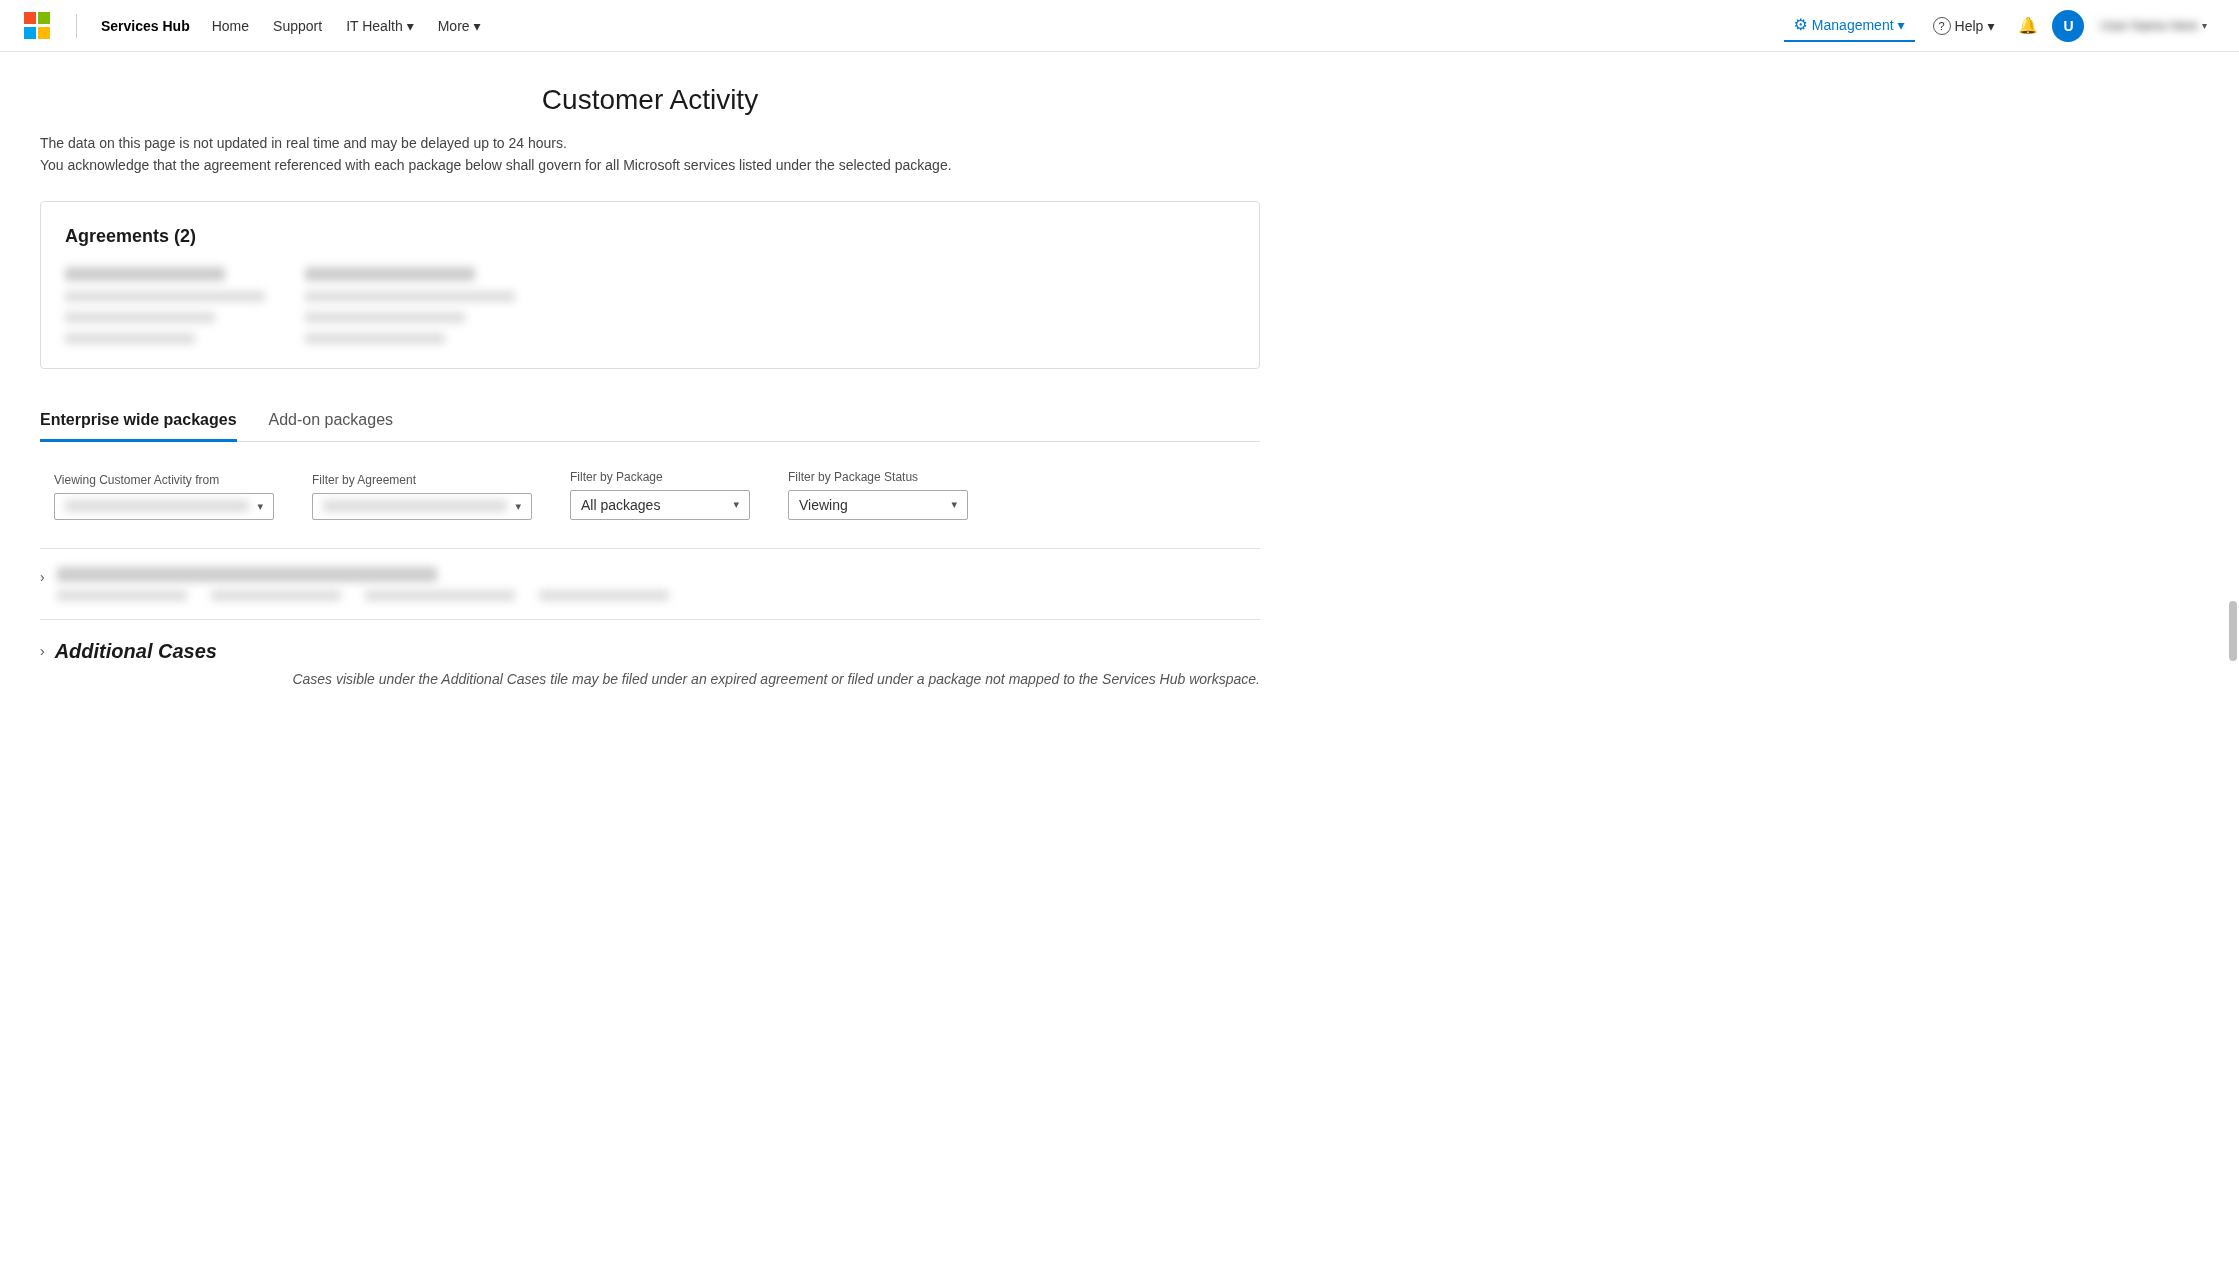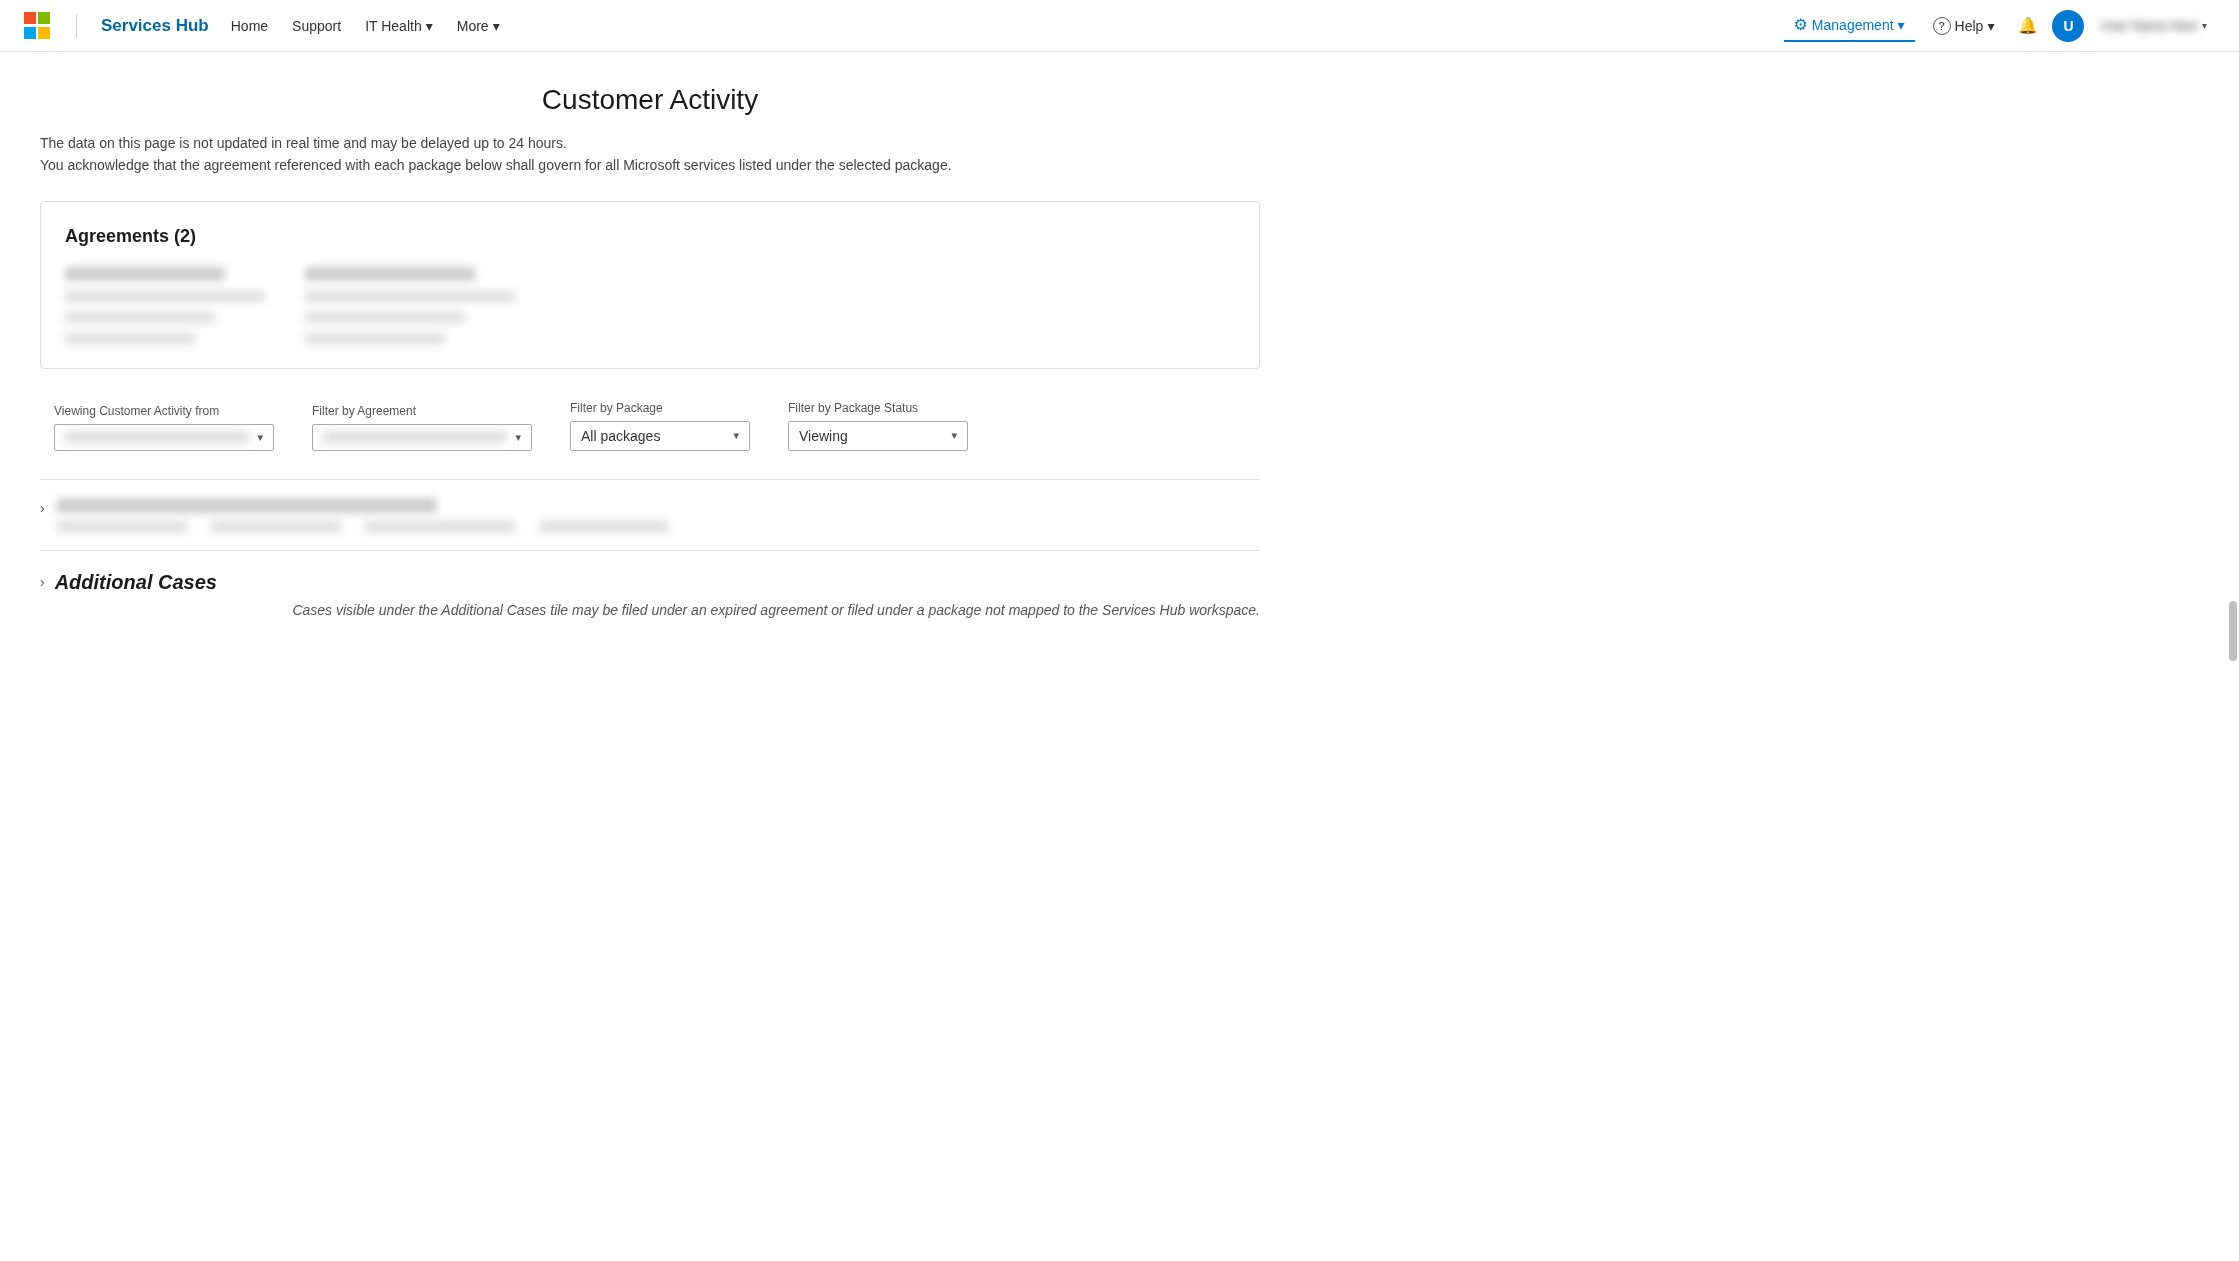--- a/index.html
+++ b/index.html
@@ -26,21 +26,21 @@
       display: flex;
       flex-wrap: wrap;
       gap: 2px;
     }
     .ms-logo-sq { width: 12px; height: 12px; }
     .ms-logo-sq:nth-child(1) { background: #F25022; }
     .ms-logo-sq:nth-child(2) { background: #7FBA00; }
     .ms-logo-sq:nth-child(3) { background: #00A4EF; }
     .ms-logo-sq:nth-child(4) { background: #FFB900; }
     .nav-divider { width: 1px; height: 24px; background: #ccc; margin: 0 16px; }
-    .nav-brand { font-size: 17px; font-weight: 600; color: #0369a1; }
+    .nav-brand { font-size: 14px; font-weight: 600; color: #000000; }
     .nav-links { display: flex; align-items: center; gap: 4px; flex: 1; }
     .nav-link {
       padding: 6px 10px;
       font-size: 14px;
       color: #333;
       cursor: pointer;
       border-radius: 2px;
       display: flex;
       align-items: center;
       gap: 4px;
@@ -294,20 +294,24 @@
 
       <div class="agreement-card">
         <div class="agreement-name blurred-text" style="width:170px; height:14px; background:#ccc; border-radius:2px;"></div>
         <div class="blurred-text" style="background:#ddd; height:11px; width:210px; border-radius:2px; margin-top:4px;"></div>
         <div class="blurred-text" style="background:#ddd; height:11px; width:160px; border-radius:2px; margin-top:4px;"></div>
         <div class="blurred-text" style="background:#ddd; height:11px; width:140px; border-radius:2px; margin-top:4px;"></div>
       </div>
     </div>
   </div>
 
+  <div class="tabs-row">
+    <div class="tab-item active">Enterprise wide packages</div>
+    <div class="tab-item">Add-on packages</div>
+  </div>
 
   <div class="filters-row">
     <div class="filter-group">
       <label class="filter-label">Viewing Customer Activity from</label>
       <div class="filter-select filter-select-wide">
         <span class="filter-val blurred-text" style="width:160px; height:12px; background:#ddd; border-radius:2px; display:inline-block;"></span>
         <span class="filter-arrow">▾</span>
       </div>
     </div>
     <div class="filter-group">

